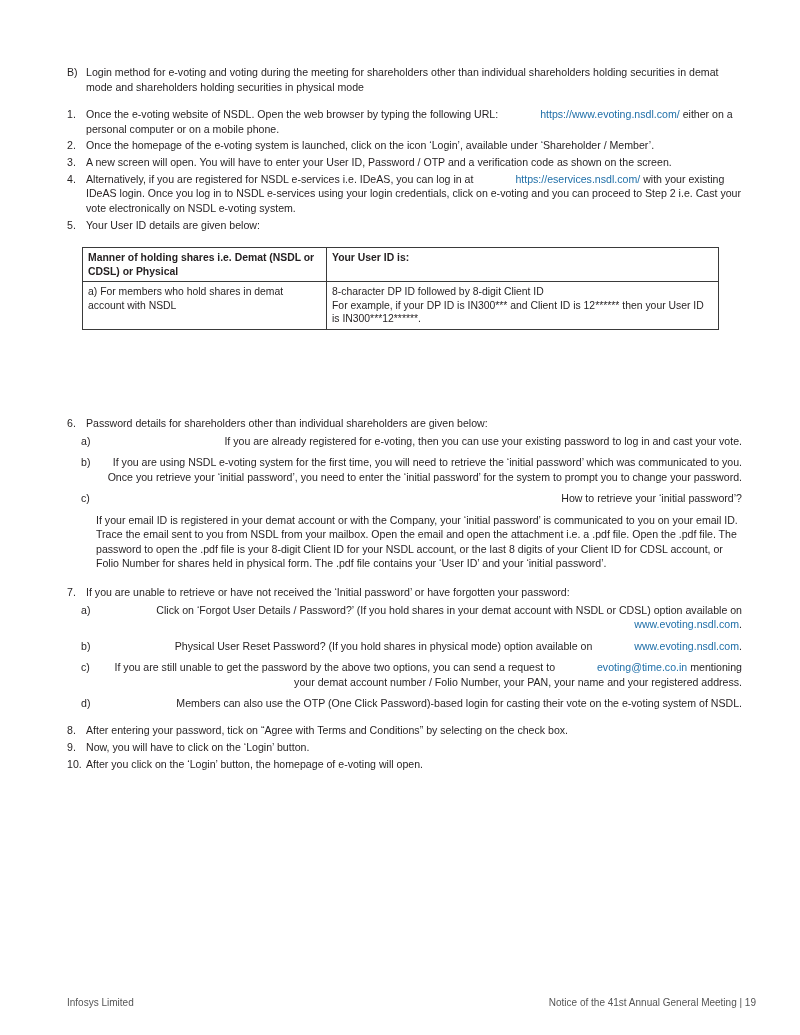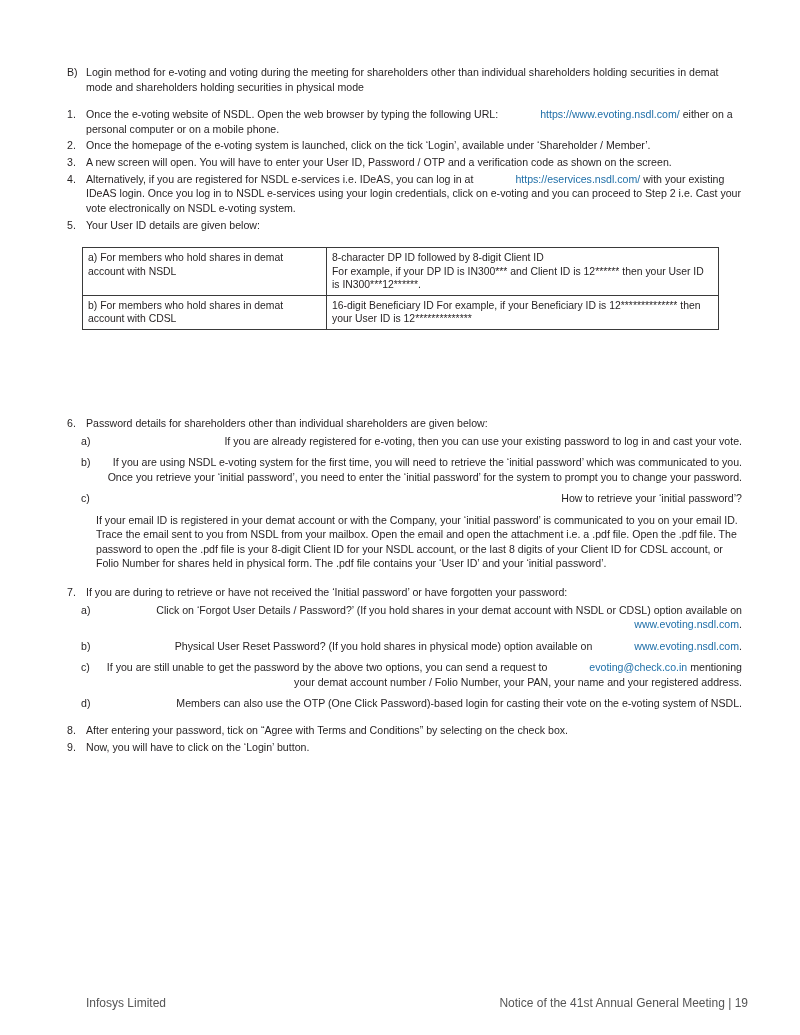--- a/index.html
+++ b/index.html
@@ -29,69 +29,69 @@
     position: absolute; left: 82px; top: 247px; width: 637px;
     border-collapse: collapse; font-size: 10.4px; line-height: 13.5px;
   }
   table.uid td, table.uid th {
     border: 1px solid #3a3a3a; vertical-align: top; text-align: left;
     padding: 3px 5px 3px 5px;
   }
   table.uid th { font-weight: bold; }
   table.uid .c1 { width: 233px; }
 
-  .footer { position: absolute; top: 996px; font-size: 12px; color: #555555; margin-left: 19px; }
+  .footer { position: absolute; top: 996px; font-size: 10px; color: #555555; }
   .footer.left { left: 67px; }
-  .footer.right { right: 52px; }
+  .footer.right { right: 44px; }
 </style>
 </head>
 <body>
 
 <div class="page">
 
   <div class="section-head">
     <span class="marker">B)</span>
     <span class="title">Login method for e-voting and voting during the meeting for shareholders other than individual shareholders holding securities in demat mode and shareholders holding securities in physical mode</span>
   </div>
 
   <div class="list" style="top:107px;">
     <div class="item">
       <span class="num">1.</span>
       <span class="txt"><span>Once the e-voting website of NSDL. Open the web browser by typing the following URL: </span><span class="link">https://www.evoting.nsdl.com/</span><span> either on a personal computer or on a mobile phone.</span></span>
     </div>
     <div class="item">
       <span class="num">2.</span>
-      <span class="txt">Once the homepage of the e-voting system is launched, click on the tick ‘Login’, available under ‘Shareholder / Member’.</span>
+      <span class="txt">Once the homepage of the e-voting system is launched, click on the icon ‘Login’, available under ‘Shareholder / Member’.</span>
     </div>
     <div class="item">
       <span class="num">3.</span>
       <span class="txt">A new screen will open. You will have to enter your User ID, Password / OTP and a verification code as shown on the screen.</span>
     </div>
     <div class="item">
       <span class="num">4.</span>
       <span class="txt"><span>Alternatively, if you are registered for NSDL e-services i.e. IDeAS, you can log in at </span><span class="link">https://eservices.nsdl.com/</span><span> with your existing IDeAS login. Once you log in to NSDL e-services using your login credentials, click on e-voting and you can proceed to Step 2 i.e. Cast your vote electronically on NSDL e-voting system.</span></span>
     </div>
     <div class="item">
       <span class="num">5.</span>
       <span class="txt">Your User ID details are given below:</span>
     </div>
   </div>
 
   <table class="uid">
     <tbody>
+        <tr>
+      <th class="c1">Manner of holding shares i.e. Demat (NSDL or CDSL) or Physical</th>
+      <th>Your User ID is:</th>
+    </tr>
     <tr>
       <td class="c1">a) For members who hold shares in demat account with NSDL</td>
       <td>
         <div>8-character DP ID followed by 8-digit Client ID</div>
         <div>For example, if your DP ID is IN300*** and Client ID is 12****** then your User ID is IN300***12******.</div>
       </td>
-    </tr>
-    <tr>
-      <td class="c1">b) For members who hold shares in demat account with CDSL</td>
-      <td>16-digit Beneficiary ID For example, if your Beneficiary ID is 12************** then your User ID is 12**************</td>
     </tr>
   </tbody>
     </table>
 
   <div class="list" style="top:416px;">
     <div class="item">
       <span class="num">6.</span>
       <span class="txt">Password details for shareholders other than individual shareholders are given below:</span>
     </div>
     <div style="margin-left:14px; margin-top:3px;">
@@ -107,48 +107,52 @@
         <span class="lbl">c)</span>
         <span class="txt">How to retrieve your ‘initial password’?</span>
       </div>
       <div style="margin-left:15px;">If your email ID is registered in your demat account or with the Company, your ‘initial password’ is communicated to you on your email ID. Trace the email sent to you from NSDL from your mailbox. Open the email and open the attachment i.e. a .pdf file. Open the .pdf file. The password to open the .pdf file is your 8-digit Client ID for your NSDL account, or the last 8 digits of your Client ID for CDSL account, or Folio Number for shares held in physical form. The .pdf file contains your ‘User ID’ and your ‘initial password’.</div>
     </div>
   </div>
 
   <div class="list" style="top:585px;">
     <div class="item">
       <span class="num">7.</span>
-      <span class="txt">If you are during to retrieve or have not received the ‘Initial password’ or have forgotten your password:</span>
+      <span class="txt">If you are unable to retrieve or have not received the ‘Initial password’ or have forgotten your password:</span>
     </div>
     <div style="margin-left:14px; margin-top:3px;">
       <div class="sub" style="margin-bottom:7px;">
         <span class="lbl">a)</span>
         <span class="txt"><span>Click on ‘Forgot User Details / Password?’ (If you hold shares in your demat account with NSDL or CDSL) option available on </span><span class="link">www.evoting.nsdl.com</span><span>.</span></span>
       </div>
       <div class="sub" style="margin-bottom:7px;">
         <span class="lbl">b)</span>
         <span class="txt"><span>Physical User Reset Password? (If you hold shares in physical mode) option available on </span><span class="link">www.evoting.nsdl.com</span><span>.</span></span>
       </div>
       <div class="sub" style="margin-bottom:7px;">
         <span class="lbl">c)</span>
-        <span class="txt"><span>If you are still unable to get the password by the above two options, you can send a request to </span><span class="link">evoting@check.co.in</span><span> mentioning your demat account number / Folio Number, your PAN, your name and your registered address.</span></span>
+        <span class="txt"><span>If you are still unable to get the password by the above two options, you can send a request to </span><span class="link">evoting@time.co.in</span><span> mentioning your demat account number / Folio Number, your PAN, your name and your registered address.</span></span>
       </div>
       <div class="sub">
         <span class="lbl">d)</span>
         <span class="txt">Members can also use the OTP (One Click Password)-based login for casting their vote on the e-voting system of NSDL.</span>
       </div>
     </div>
   </div>
 
   <div class="list" style="top:723px;">
     <div class="item">
       <span class="num">8.</span>
       <span class="txt">After entering your password, tick on “Agree with Terms and Conditions” by selecting on the check box.</span>
     </div>
     <div class="item">
       <span class="num">9.</span>
       <span class="txt">Now, you will have to click on the ‘Login’ button.</span>
     </div>
+    <div class="item">
+      <span class="num">10.</span>
+      <span class="txt">After you click on the ‘Login’ button, the homepage of e-voting will open.</span>
+    </div>
   </div>
 
   <div class="footer left">Infosys Limited</div>
   <div class="footer right">Notice of the 41st Annual General Meeting | 19</div>
 </div>
 
 </body></html>

